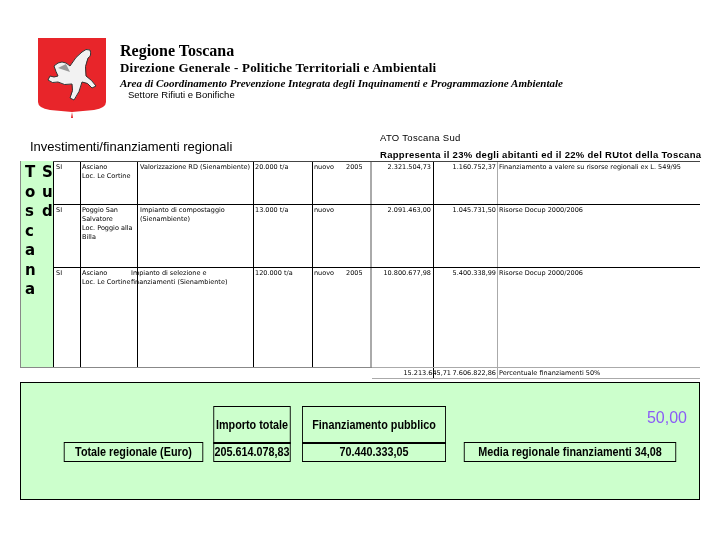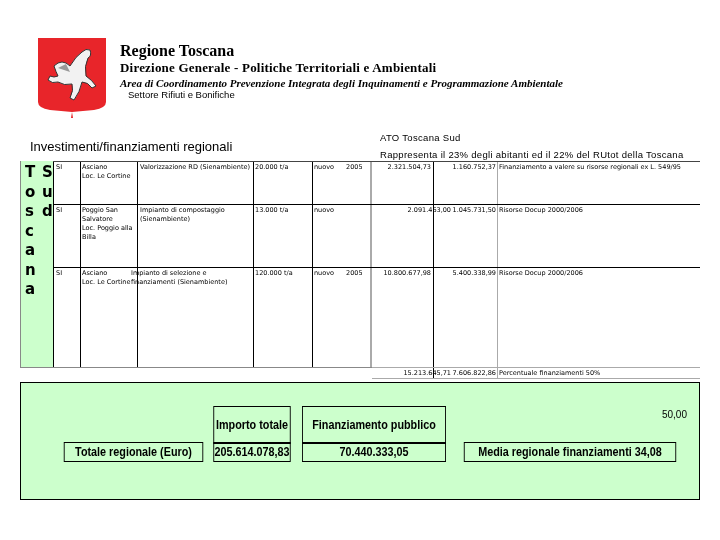--- a/index.html
+++ b/index.html
@@ -6,34 +6,34 @@
   body{width:720px;height:540px;position:relative;overflow:hidden;font-family:"Liberation Sans",sans-serif;color:#000;}
   .abs{position:absolute;}
   
   .logo{left:36px;top:36px;width:72px;height:82px;}
   .hdr-title{left:120px;top:42px;font-family:"Liberation Serif",serif;font-weight:bold;font-size:16px;}
   .hdr-sub{left:120px;top:60px;font-family:"Liberation Serif",serif;font-weight:bold;font-size:13px;letter-spacing:0.2px;}
   .hdr-area{left:120px;top:77px;font-family:"Liberation Serif",serif;font-style:italic;font-weight:bold;font-size:11px;}
   .hdr-settore{left:128px;top:89px;font-family:Liberation Sans, sans-serif;font-size:9.5px;}
   .section-title{left:30px;top:139px;font-size:13px;}
   .ato-title{left:380px;top:132px;font-size:9.5px;letter-spacing:0.3px;}
-  .ato-sub{left:380px;top:149px;font-size:9.5px;letter-spacing:0.3px;}
+  .ato-sub{left:380px;top:149px;font-size:9.5px;letter-spacing:0.3px;font-weight:bold;}
   
   .tbl{left:20px;top:161px;width:680px;height:218px;}
   .greencol{position:absolute;left:0;top:0;width:33px;height:206px;background:#ccffcc;border-left:1px solid #888;border-bottom:1px solid #888;}
   .vl{position:absolute;top:0;width:1px;background:#000;}
   .hl{position:absolute;height:1px;background:#000;}
   .gl{position:absolute;background:#aaa;}
   .letters{position:absolute;font-weight:bold;font-size:15px;line-height:19.5px;font-family:"DejaVu Sans",sans-serif;}
   .cell{position:absolute;font-family:"DejaVu Sans",sans-serif;font-size:6.5px;line-height:9px;white-space:nowrap;}
   .num{text-align:right;}
   
   .summary{left:20px;top:382px;width:680px;height:118px;background:#ccffcc;border:1px solid #000;box-sizing:border-box;}
   .sbox{position:absolute;border:1.5px solid #000;box-sizing:border-box;display:flex;align-items:center;justify-content:center;font-weight:bold;font-size:12px;font-family:"Liberation Sans",sans-serif;transform:scaleX(0.9);transform-origin:center;}
-  .ghost{position:absolute;right:12px;top:26px;color:#000000;font-size:10px;text-align:center;}
+  .ghost{position:absolute;right:12px;top:26px;color:#8b5cf6;font-size:16px;text-align:center;}
 </style>
 </head>
 <body>
 
 <div class="abs logo">
   <svg width="72" height="82" viewBox="0 0 72 82">
     <path d="M2 2 H70 V66 Q70 72 58 74 L36 76 L37 82 L35 82 L36 76 L14 74 Q2 72 2 66 Z" fill="#e8252a"></path>
     <path d="M18 30 Q26 22 34 30 Q40 20 46 16 Q50 12 54 14 Q56 20 52 22 Q48 30 50 40 Q56 44 60 50 L56 52 Q52 46 46 46 Q44 56 38 64 L34 62 Q38 54 36 48 Q28 50 22 46 Q16 48 12 44 L14 40 Q18 42 22 40 Q20 36 18 30 Z" fill="#f2f2f2" stroke="#333" stroke-width="1"></path>
     <path d="M22 32 L30 28 L34 36 Z" fill="#999"></path>
   </svg>
@@ -104,21 +104,21 @@
       <div>Loc. Poggio alla</div>
       <div>Billa</div>
     </div>
     <div class="cell" style="left:120px;top:45px;">
       <div>Impianto di compostaggio</div>
       <div>(Sienambiente)</div>
     </div>
     <div class="cell" style="left:235px;top:45px;">13.000 t/a</div>
     <div class="cell" style="left:294px;top:45px;">nuovo</div>
     <div class="cell" style="left:326px;top:45px;"></div>
-    <div class="cell num" style="left:352px;top:45px;width:59px;margin-left:20px;">2.091.463,00</div>
+    <div class="cell num" style="left:352px;top:45px;width:59px;">2.091.463,00</div>
     <div class="cell num" style="left:414px;top:45px;width:62px;text-align:right;">1.045.731,50</div>
     <div class="cell" style="left:479px;top:45px;">Risorse Docup 2000/2006</div>
   </div>
 
   <div>
     <div class="cell" style="left:36px;top:108px;">SI</div>
     <div class="cell" style="left:62px;top:108px;">
       <div>Asciano</div>
       <div>Loc. Le Cortine</div>
     </div>

